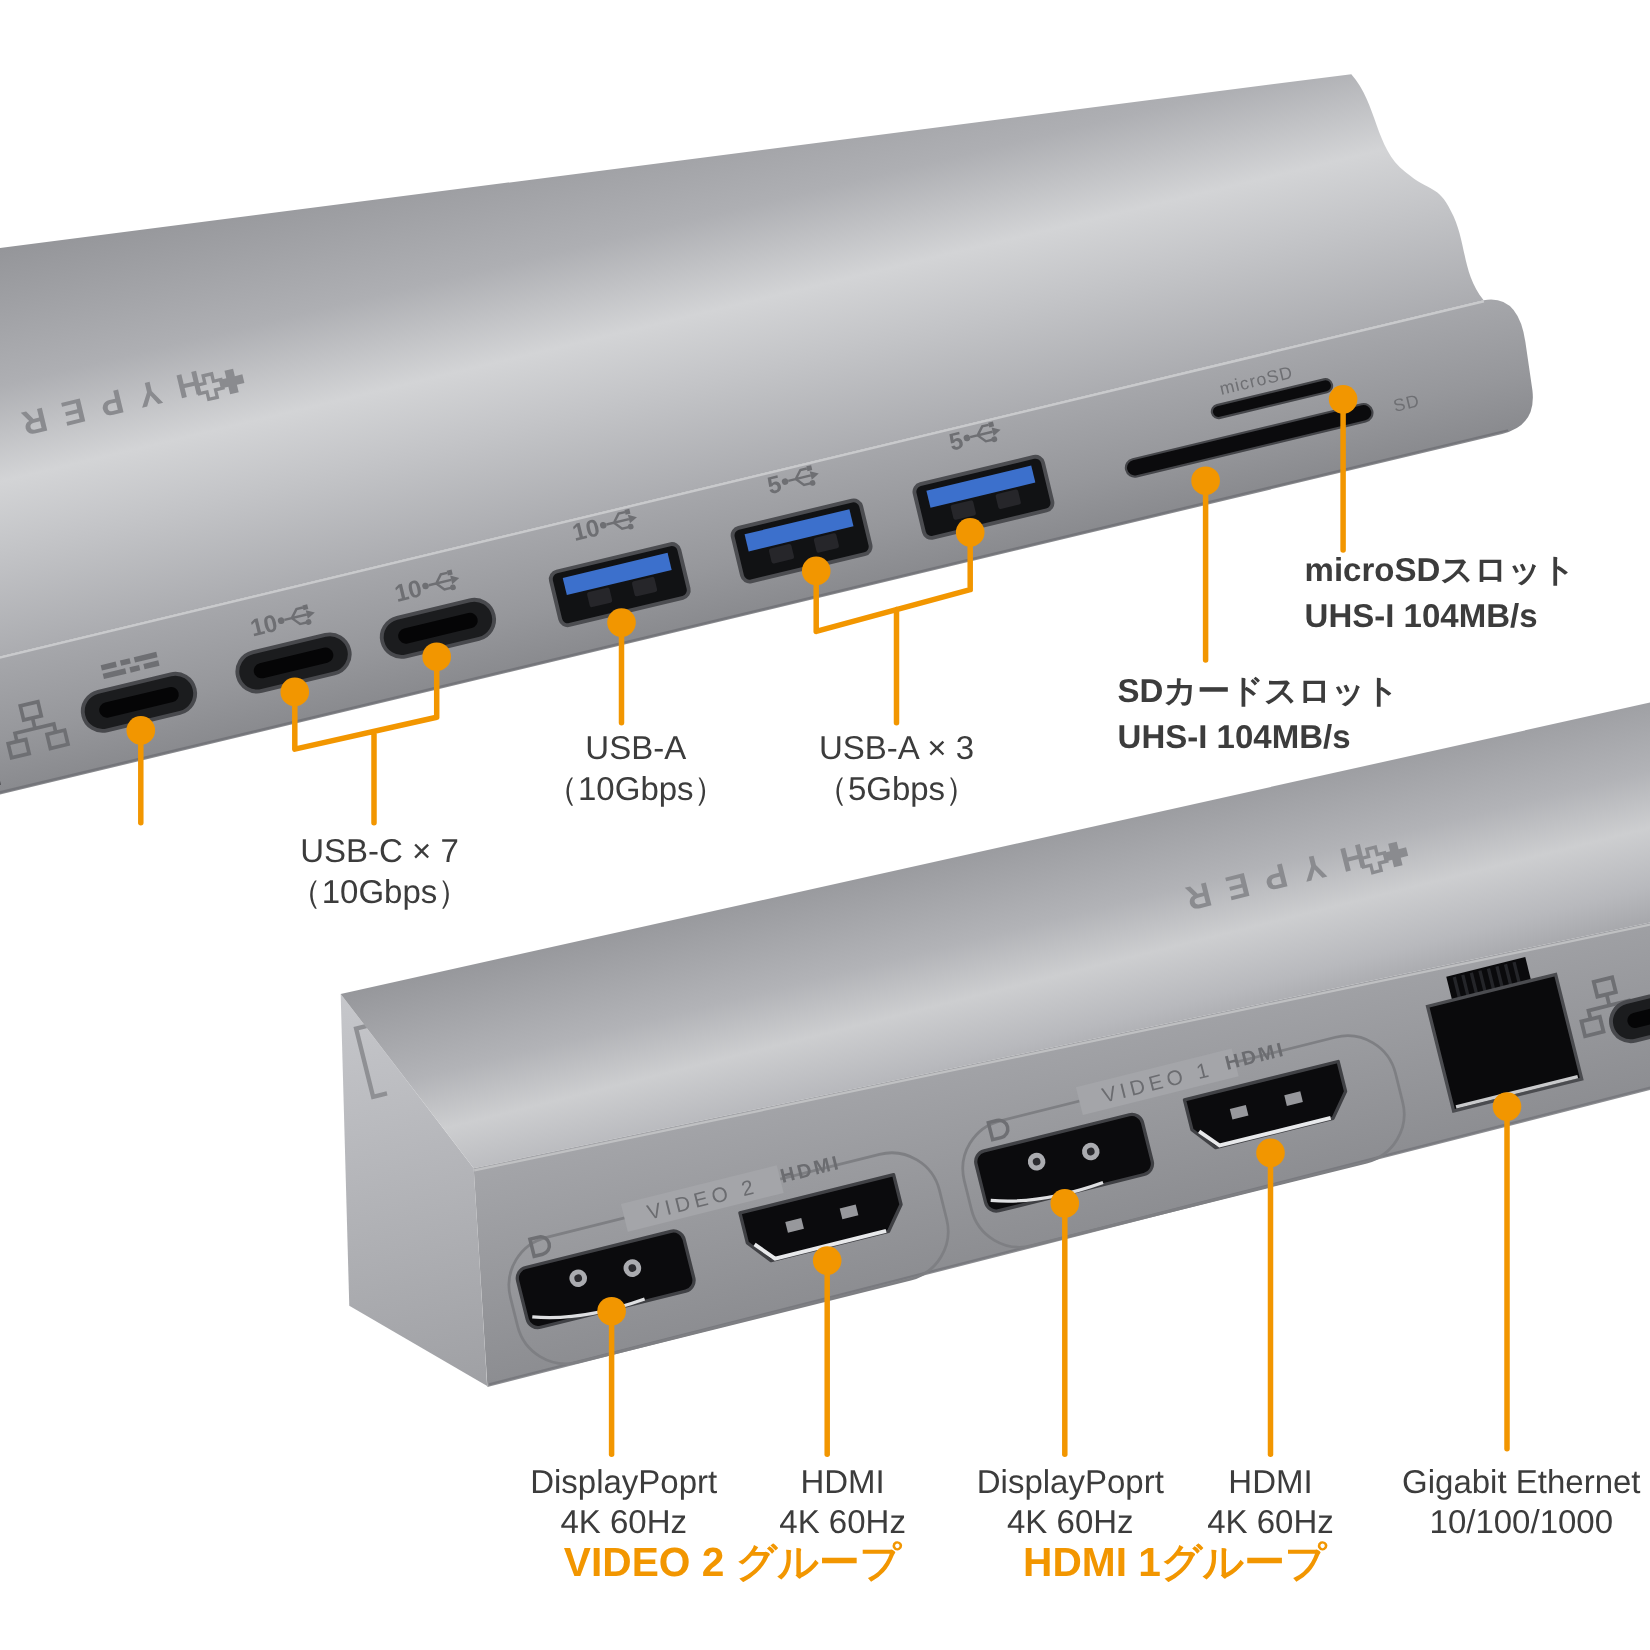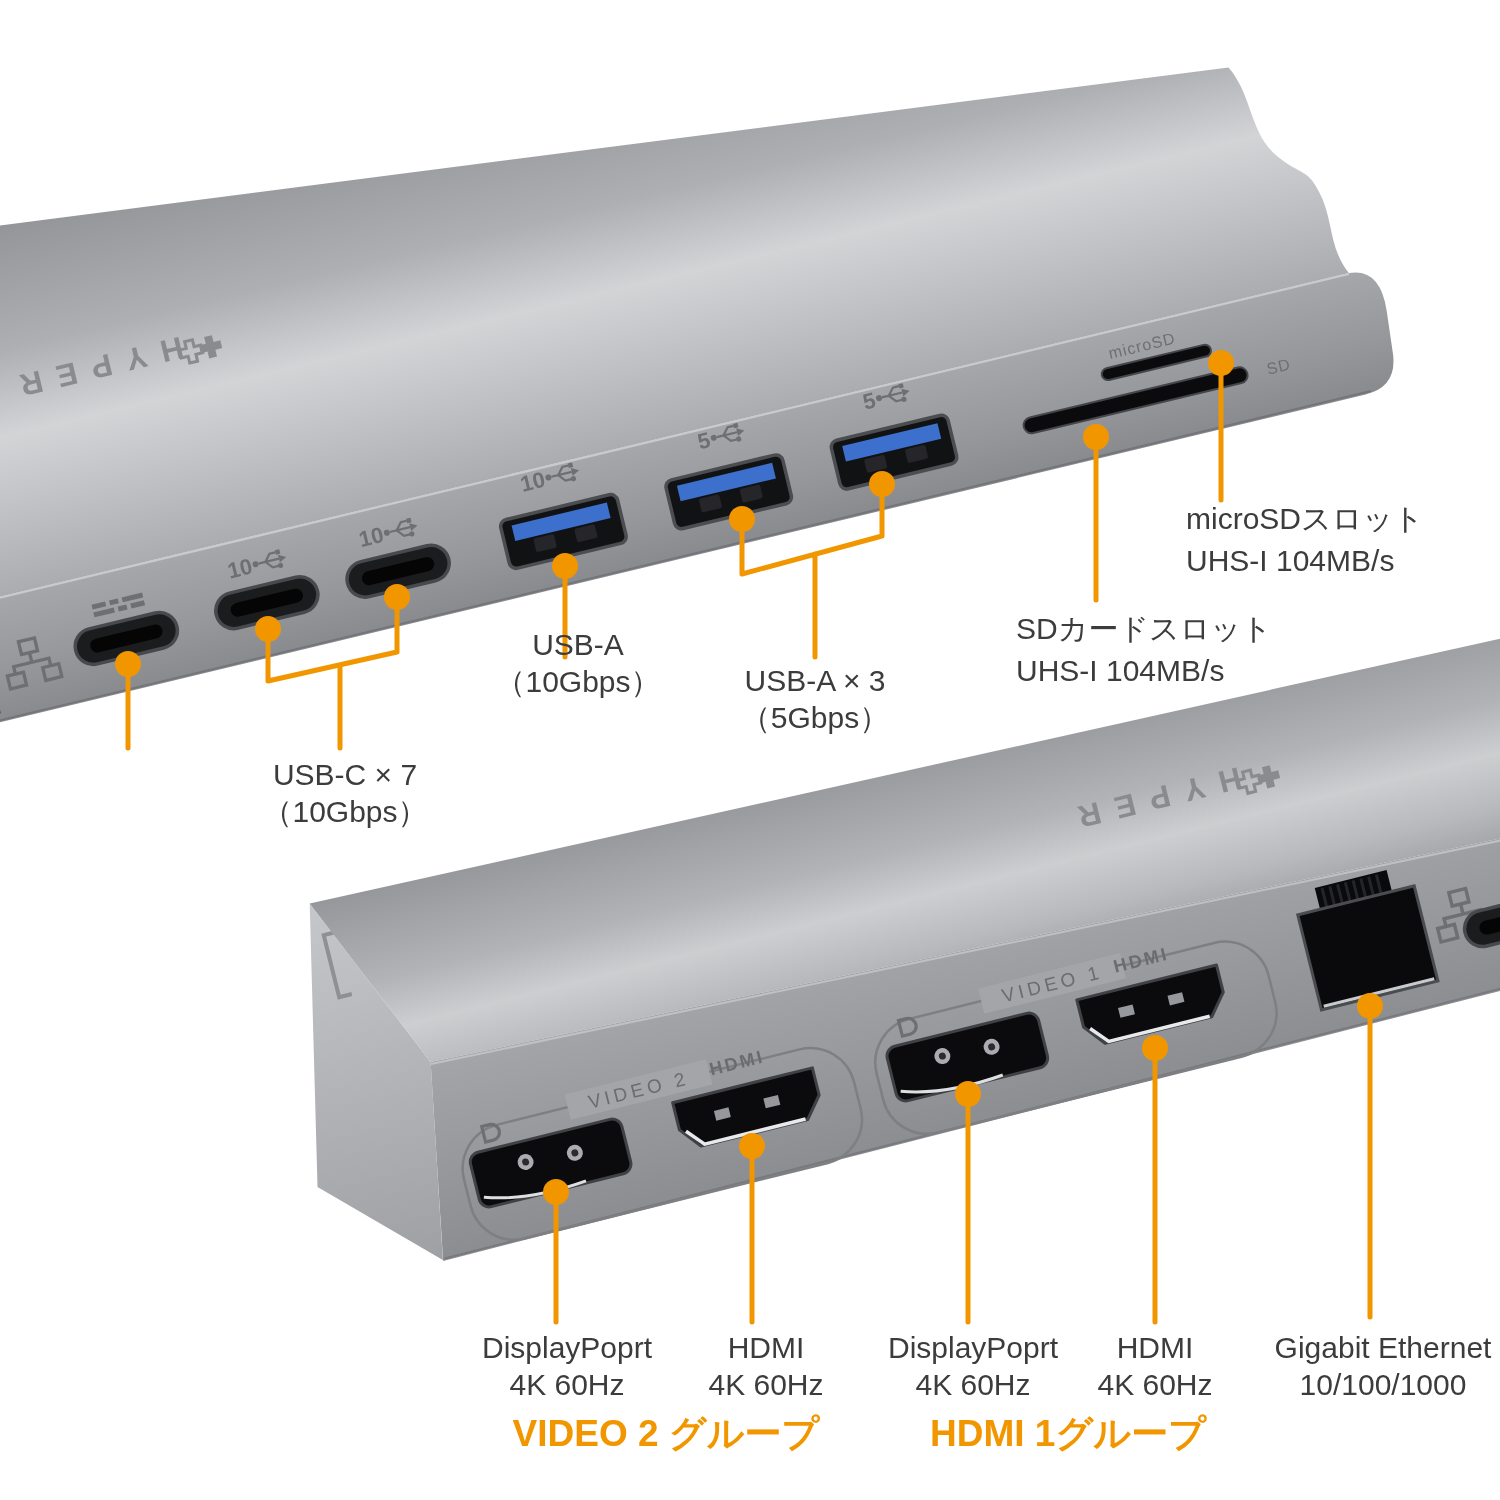--- a/index.html
+++ b/index.html
@@ -8,23 +8,23 @@
   #artwork{position:absolute;left:0;top:0;}
   svg text{font-family:"Liberation Sans","DejaVu Sans",sans-serif;}
   .engrave{fill:#6E6F73;}
   .num{font-size:22px;font-weight:bold;}
   .slotlbl{font-size:16px;letter-spacing:1px;}
   .videolbl{font-size:19px;letter-spacing:4px;fill:#6B6C70;}
   .hdmilbl{font-size:18px;letter-spacing:2.5px;font-weight:bold;fill:#6B6C70;}
   .logotxt{font-size:31px;letter-spacing:15px;fill:#8A8B8F;font-weight:600;}
   .callout-label{position:absolute;transform:translateX(-50%);text-align:center;
       color:#3C3C3C;font-size:30px;line-height:37px;white-space:nowrap;}
-  .callout-label.left{transform:none;text-align:left;line-height:42px;}
+  .callout-label.left{transform:none;text-align:left;line-height:42px;font-weight:bold;}
   .group-label{position:absolute;transform:translateX(-50%);color:#F29600;
-      font-weight:bold;font-size:37px;white-space:nowrap;margin-top:13px;}
+      font-weight:bold;font-size:37px;white-space:nowrap;}
 </style>
 </head>
 <body>
 
 <div id="stage">
 
 <svg id="artwork" width="1500" height="1500" viewBox="0 0 1500 1500">
   <defs>
     <linearGradient id="gTopA" x1="0" y1="0" x2="0" y2="1">
       <stop offset="0" stop-color="#939498"></stop>
@@ -233,21 +233,21 @@
     <circle cx="968" cy="1094" r="13"></circle>
     <circle cx="1155" cy="1048" r="13"></circle>
     <circle cx="1370" cy="1006" r="13"></circle>
   </g>
 </svg>
 
 <div class="callout-label" style="left:345px;top:756px">
   <div>USB-C × 7</div>
   <div>（10Gbps）</div>
 </div>
-<div class="callout-label" style="left:578px;top:626px">
+<div class="callout-label" style="left:578px;top:662px">
   <div>USB-A</div>
   <div>（10Gbps）</div>
 </div>
 <div class="callout-label" style="left:815px;top:662px">
   <div>USB-A × 3</div>
   <div>（5Gbps）</div>
 </div>
 <div class="callout-label left" style="left:1016px;top:608px">
   <div>SDカードスロット</div>
   <div>UHS-I 104MB/s</div>

